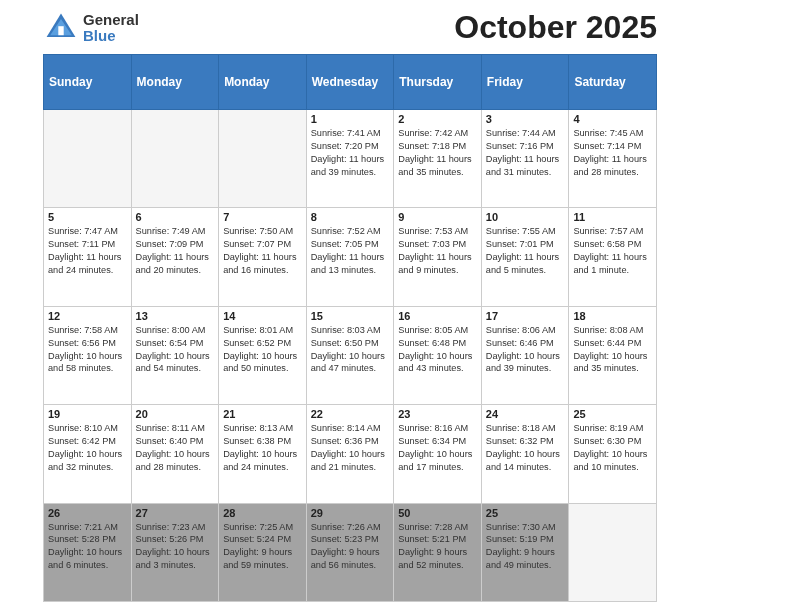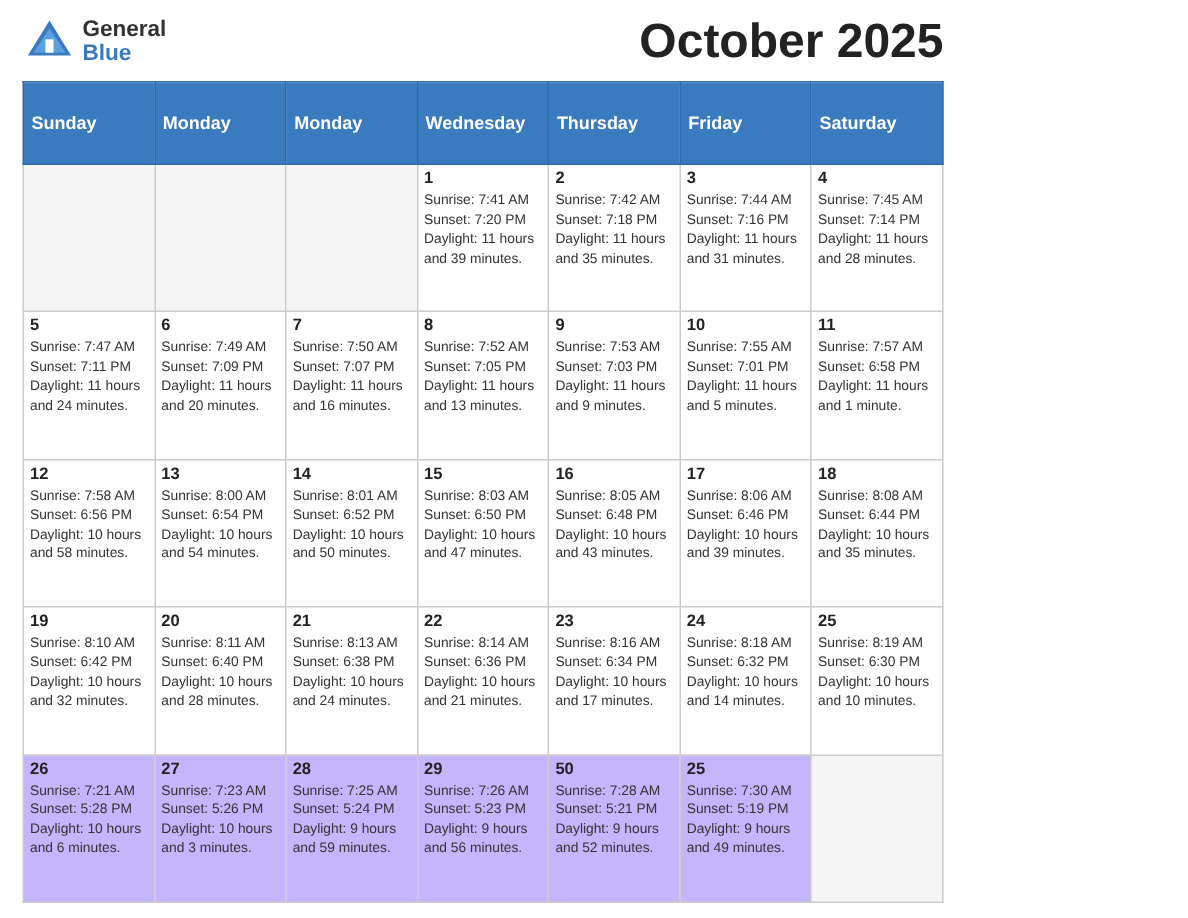--- a/index.html
+++ b/index.html
@@ -9,20 +9,21 @@
       width: 792px;
       height: 612px;
       overflow: hidden;
     }
     .page {
       width: 644px;
       height: 612px;
       padding: 10px 15px;
       display: flex;
       flex-direction: column;
+      margin-left: 28px;
     }
     .header {
       display: flex;
       justify-content: space-between;
       align-items: flex-start;
       margin-bottom: 8px;
     }
     .logo {
       display: flex;
       align-items: center;
@@ -80,21 +81,21 @@
       padding: 3px 4px;
       font-size: 9.5px;
       color: #333;
       background: #fff;
       height: 82px;
     }
     .calendar td.empty {
       background: #f5f5f5;
     }
     .calendar td.last-row {
-      background: #c4b5fd;
+      background: #a3a3a3;
     }
     .day-number {
       font-size: 11px;
       font-weight: bold;
       color: #222;
       margin-bottom: 2px;
     }
     .day-info {
       line-height: 1.4;
       font-size: 9.2px;

